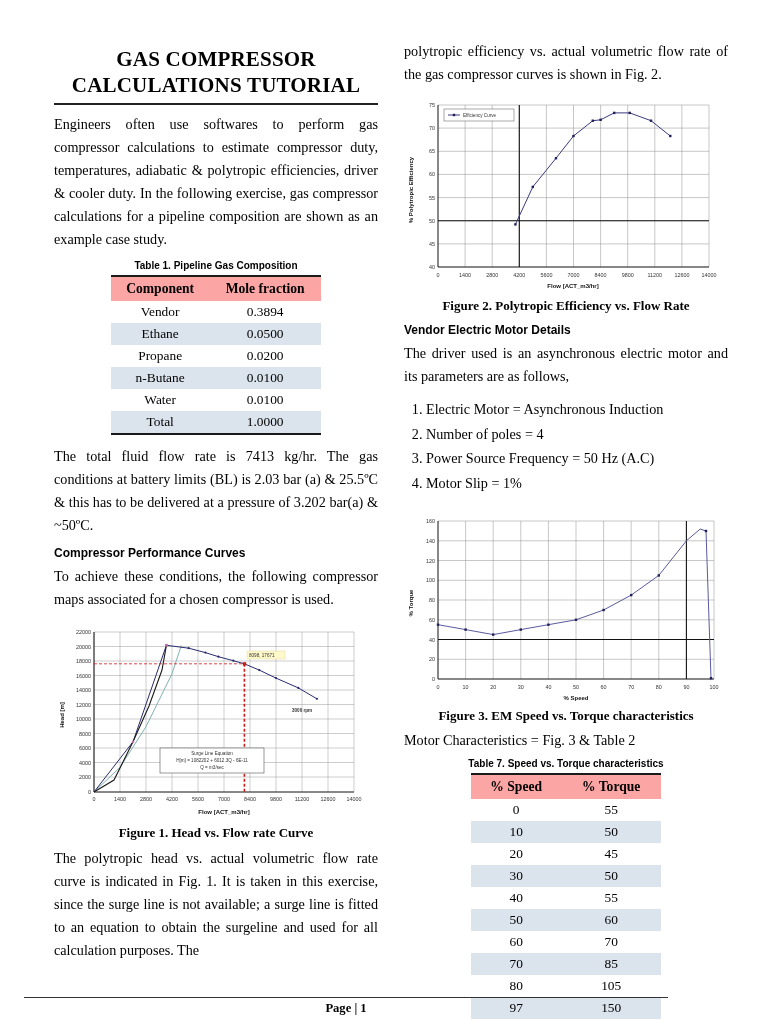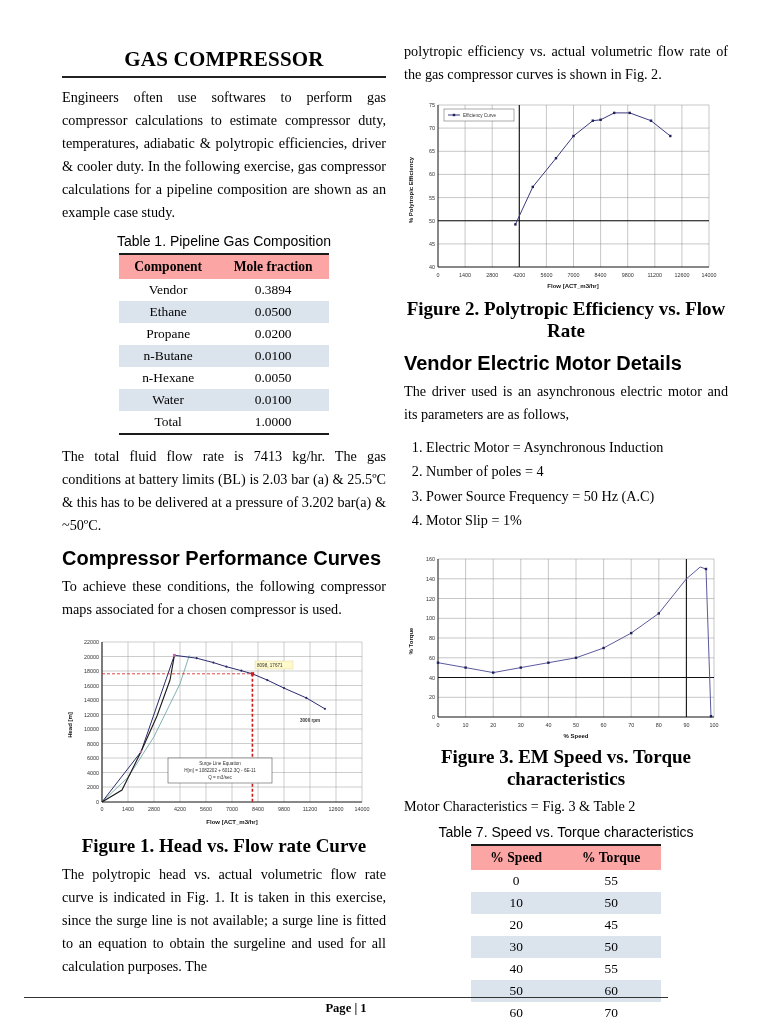--- a/index.html
+++ b/index.html
@@ -3,44 +3,44 @@
 <meta charset="utf-8">
 <style>
   html,body{margin:0;padding:0;}
   body{
     width:768px;height:1024px;background:#fff;
     font-family:"Liberation Serif",serif;color:#000;
     position:relative;overflow:hidden;
   }
   .page{position:absolute;left:0;top:0;width:768px;height:1024px;}
   .col{position:absolute;top:40px;width:324px;}
-  .col-left{left:62px;}
+  .col-left{left:54px;}
   .col-right{left:404px;}
 
   h1.doc-title{
     font-family:"Liberation Serif",serif;
     font-size:21px;font-weight:bold;text-align:center;
     margin:6px 0 2px 0;line-height:1.25;letter-spacing:.2px;
   }
   .title-rule{border-bottom:2.5px solid #222;margin:4px 0 8px 0;}
 
   p.body{
     font-size:14.2px;line-height:1.62;text-align:justify;
     margin:0 0 9px 0;
   }
   h2.section{
     font-family:"Liberation Sans",sans-serif;
-    font-size:20px;font-weight:bold;margin:9px 0 5px 0;line-height:1.2;
+    font-size:12px;font-weight:bold;margin:9px 0 5px 0;line-height:1.2;
   }
   .caption{
-    font-size:19px;font-weight:bold;text-align:center;margin:5px 0 6px 0;
+    font-size:13px;font-weight:bold;text-align:center;margin:5px 0 6px 0;
   }
   .tbl-title{
     font-family:"Liberation Sans",sans-serif;
-    font-size:14px;font-weight:normal;text-align:center;margin:7px 0 4px 0;
+    font-size:10px;font-weight:bold;text-align:center;margin:7px 0 4px 0;
   }
   table.data{
     border-collapse:collapse;margin:0 auto;width:210px;
     border-top:2.2px solid #1a1a1a;border-bottom:2.2px solid #1a1a1a;
   }
   table.data.wide{width:190px;}
   table.data th{
     font-size:13.6px;font-weight:bold;padding:4px 6px;text-align:center;
     background:#fca5a5;
   }
@@ -68,20 +68,21 @@
 </style>
 </head>
 <body>
 
 <div class="page">
 
   <div class="col col-left">
 
     <h1 class="doc-title">
       <span>GAS COMPRESSOR</span><br>
+      <span>CALCULATIONS TUTORIAL</span>
     </h1>
     <div class="title-rule"></div>
 
     <p class="body">Engineers often use softwares to perform gas compressor calculations to estimate compressor duty, temperatures, adiabatic &amp; polytropic efficiencies, driver &amp; cooler duty. In the following exercise, gas compressor calculations for a pipeline composition are shown as an example case study.</p>
 
     <div class="tbl-title">Table 1. Pipeline Gas Composition</div>
 
     <table class="data">
       <thead>
         <tr>
@@ -98,24 +99,20 @@
             <td>Ethane</td>
             <td>0.0500</td>
           </tr>
         <tr>
             <td>Propane</td>
             <td>0.0200</td>
           </tr>
         <tr>
             <td>n-Butane</td>
             <td>0.0100</td>
-          </tr>
-        <tr>
-            <td>n-Hexane</td>
-            <td>0.0050</td>
           </tr>
         <tr>
             <td>Water</td>
             <td>0.0100</td>
           </tr>
         <tr>
             <td>Total</td>
             <td>1.0000</td>
           </tr>
       </tbody>

